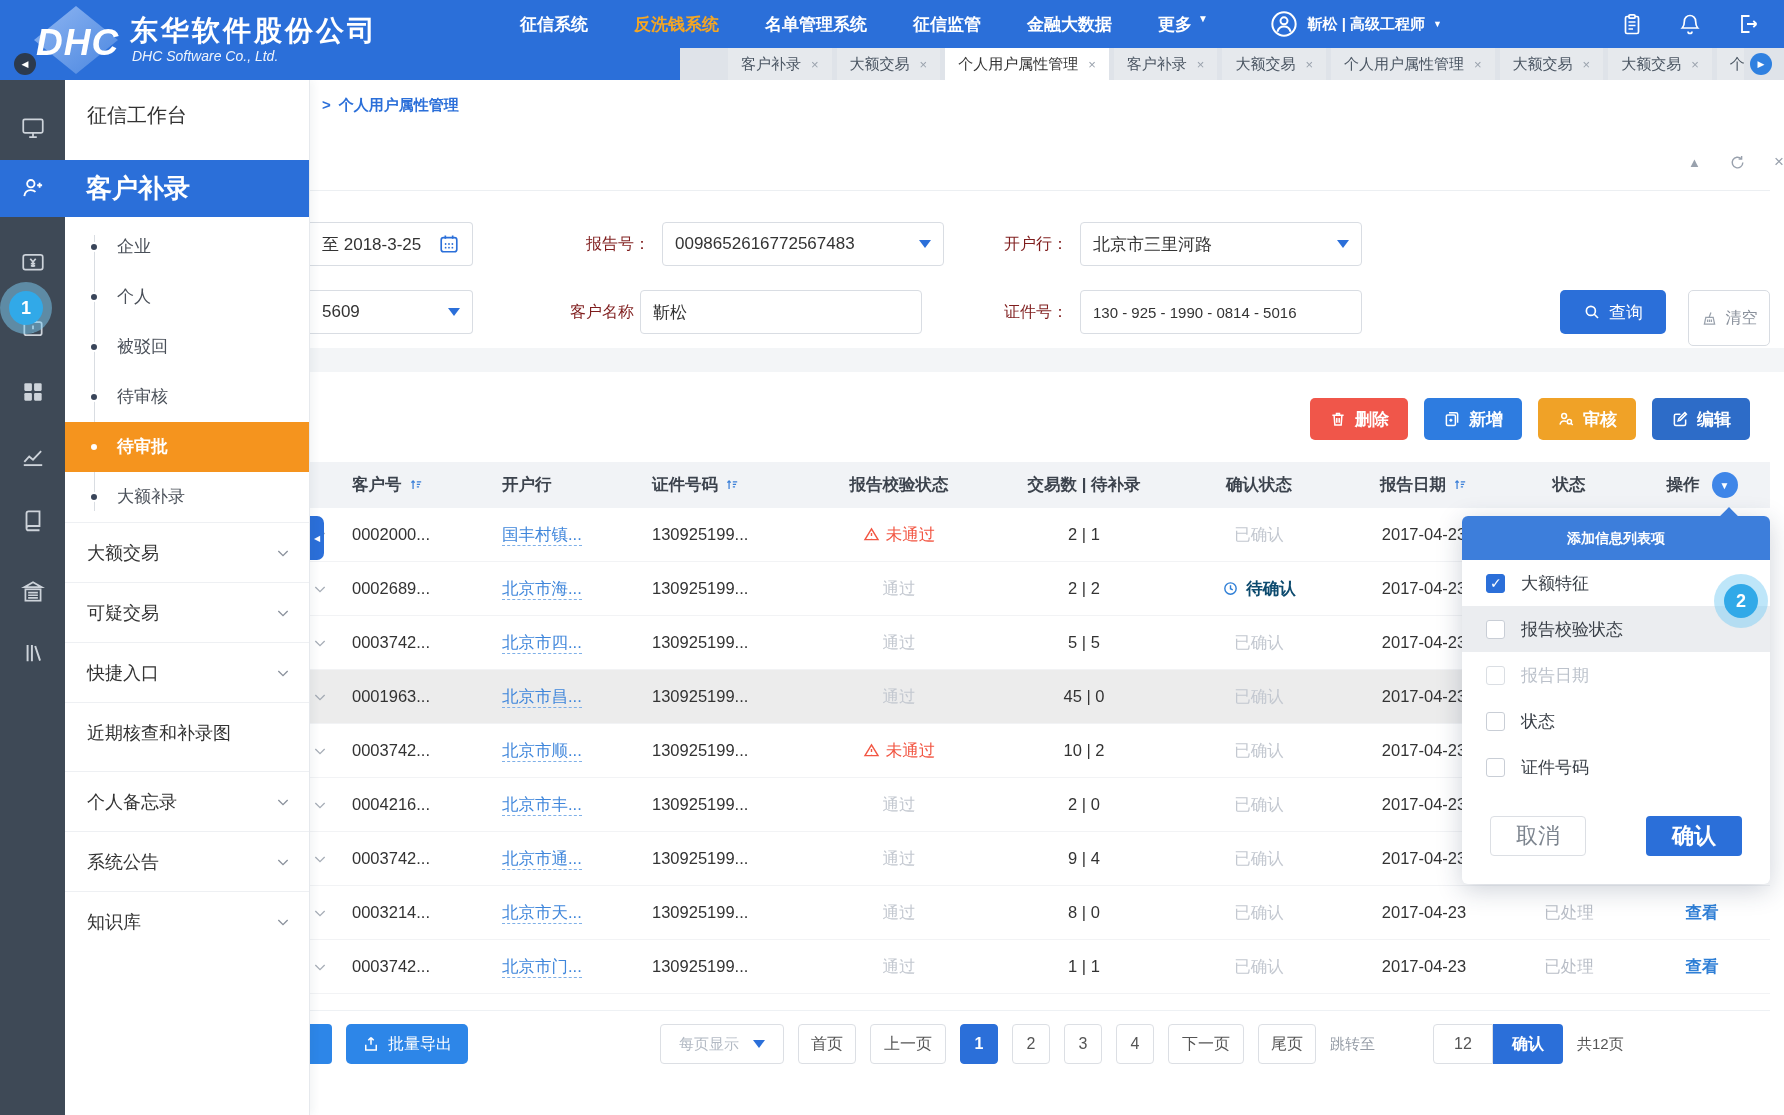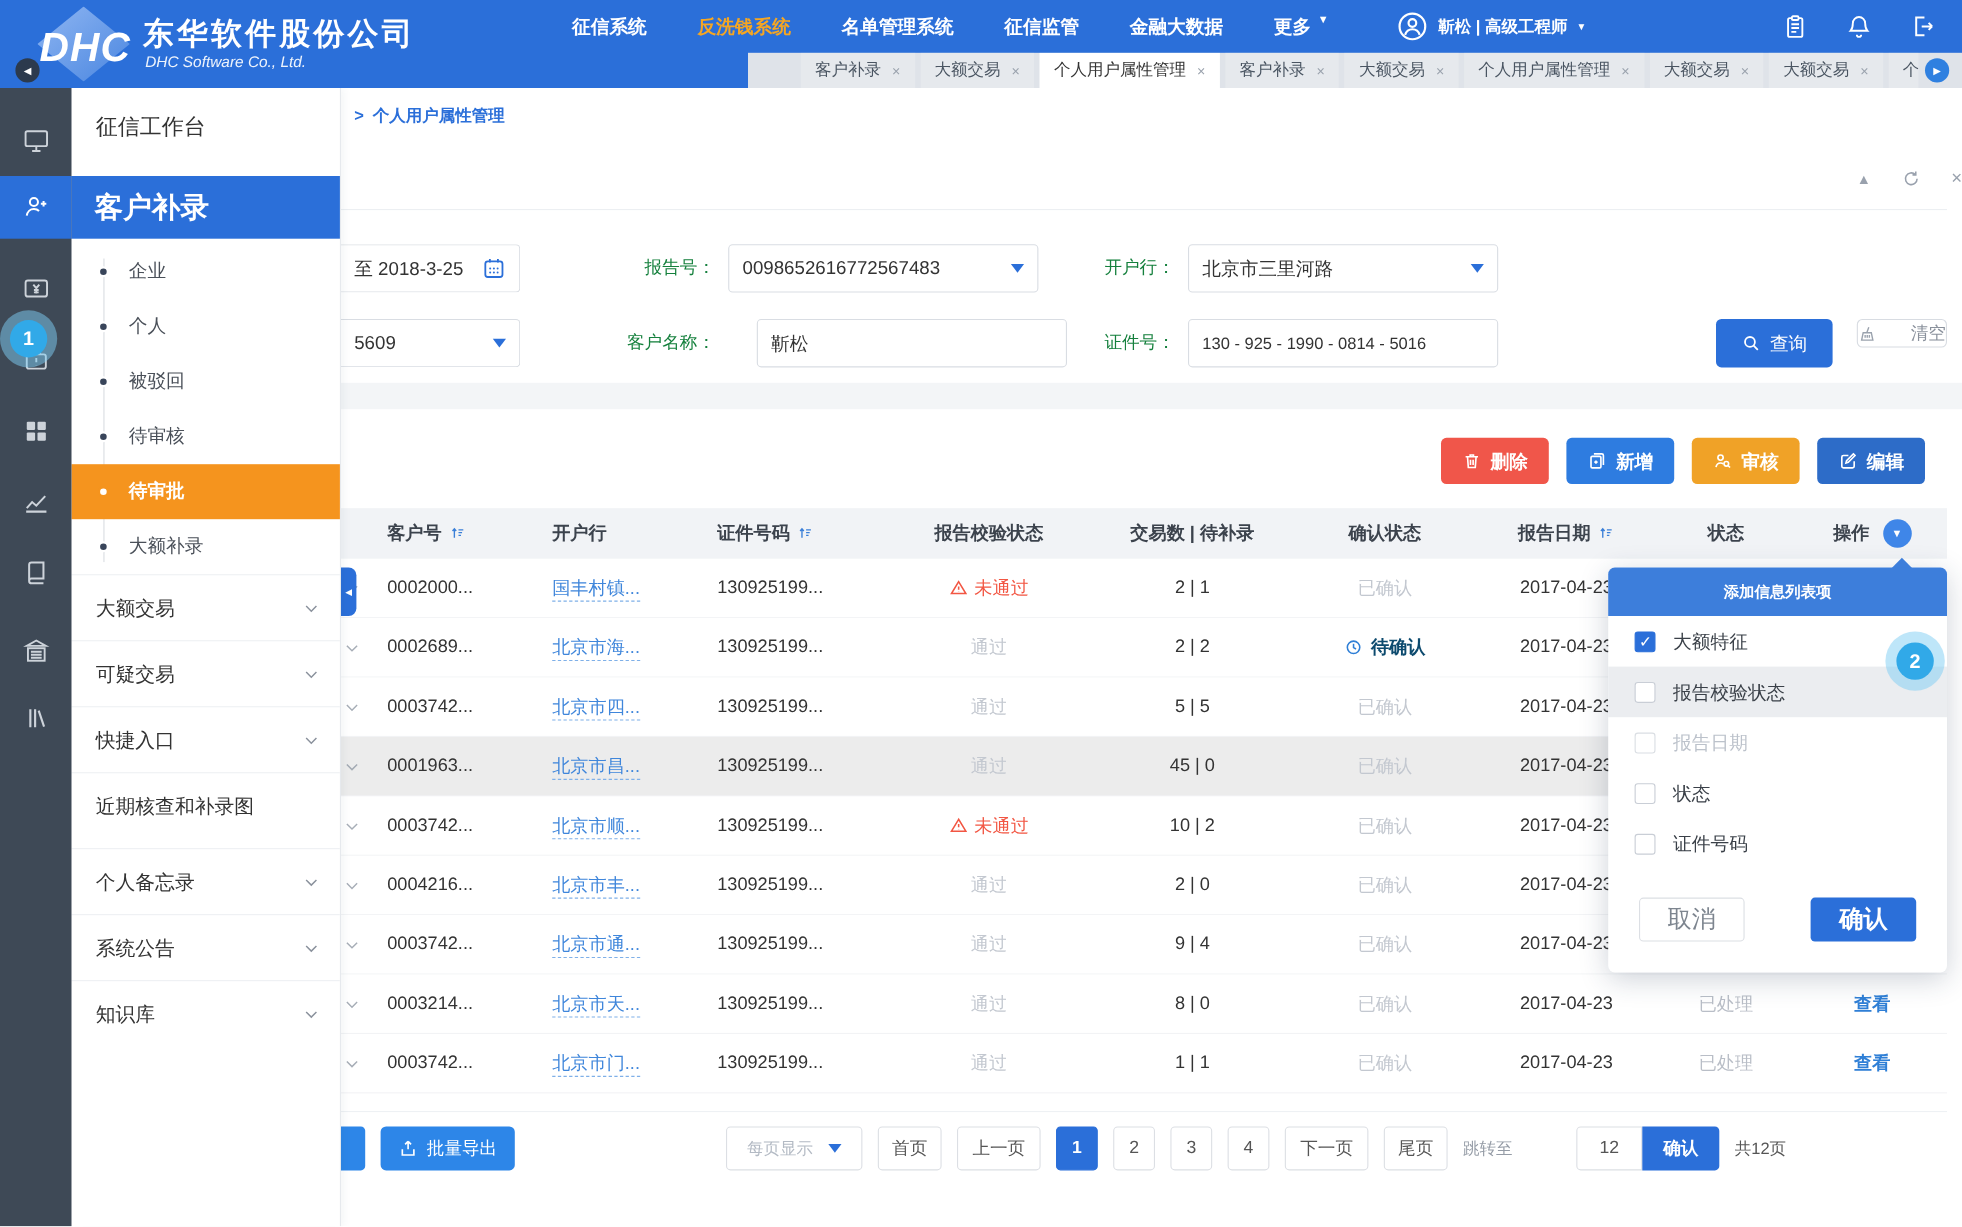--- a/index.html
+++ b/index.html
@@ -75,28 +75,28 @@
   .winctl { position:absolute; top:152px; left:1688px; display:flex; gap:28px; align-items:center; color:#99a1ad; z-index:5; }
   .winctl .wc { font-size:13px; cursor:pointer; }
   .divider1 { position:absolute; left:310px; top:190px; width:1460px; height:1px; background:#eceff2; }
   .grayband { position:absolute; left:310px; top:348px; width:1474px; height:24px; background:#f3f5f7; }
 
   
   .fld { position:absolute; height:44px; border:1px solid #d9dde3; border-radius:4px; background:#fff;
     display:flex; align-items:center; font-size:17px; color:#333; padding:0 12px; }
   .fld.cut { border-left:none; border-top-left-radius:0; border-bottom-left-radius:0; }
   .fld .grow { flex:1; }
-  .flbl { position:absolute; height:44px; line-height:44px; font-size:16px; color:#15803d; text-align:right; }
+  .flbl { position:absolute; height:44px; line-height:44px; font-size:16px; color:#7f1d1d; text-align:right; }
   .blue-tri { width:0; height:0; border-left:6px solid transparent; border-right:6px solid transparent;
     border-top:8px solid #2b6fd9; }
   .btn { display:flex; align-items:center; justify-content:center; gap:8px; border-radius:5px;
     font-size:17px; cursor:pointer; white-space:nowrap; }
   .btn-query { position:absolute; left:1560px; top:290px; width:106px; height:44px; background:#2b6fd9; color:#fff; }
-  .btn-clear { position:absolute; left:1688px; top:290px; width:82px; height:26px; background:#fff;
-    border:1px solid #d8dce2; color:#8a919c; font-size:16px;justify-content:space-between; }
+  .btn-clear { position:absolute; left:1688px; top:290px; width:82px; height:56px; background:#fff;
+    border:1px solid #d8dce2; color:#8a919c; font-size:16px; }
   .abtn { position:absolute; top:398px; width:98px; height:42px; color:#fff; font-weight:bold; }
   .abtn.del { left:1310px; background:#f0564a; }
   .abtn.add { left:1424px; background:#2e7ce0; }
   .abtn.audit { left:1538px; background:#f0a227; }
   .abtn.edit { left:1652px; background:#2d6cc8; }
 
   
   .grid { display:grid; grid-template-columns:34px 150px 150px 160px 190px 180px 170px 160px 130px 136px; align-items:center; }
   .thead { position:absolute; left:310px; top:462px; width:1460px; height:46px; background:#f1f3f6;
     font-size:16.5px; color:#3c434d; font-weight:bold; }
@@ -476,21 +476,21 @@
   <div class="fld" style="left:1080px; top:222px; width:282px;">
     <span class="grow">北京市三里河路</span>
     <span class="blue-tri"></span>
   </div>
 
   <div class="fld cut" style="left:310px; top:290px; width:163px;">
     <span class="grow">5609</span>
     <span class="blue-tri"></span>
   </div>
   <div class="flbl" style="left:500px; top:290px; width:150px;">客户名称：</div>
-  <div class="fld" style="left:688px; top:290px; width:282px;">
+  <div class="fld" style="left:640px; top:290px; width:282px;">
     <span class="grow">靳松</span>
   </div>
   <div class="flbl" style="left:968px; top:290px; width:100px;">证件号：</div>
   <div class="fld" style="left:1080px; top:290px; width:282px; font-size:15px;">
     <span class="grow">130  -  925  -  1990  -  0814  -  5016</span>
   </div>
   <div class="btn btn-query">
     <svg width="18" height="18" viewBox="0 0 24 24" fill="none" stroke="#fff" stroke-width="2.2">
       <circle cx="10.5" cy="10.5" r="6"></circle>
         <path d="M15 15l5 5"></path>

